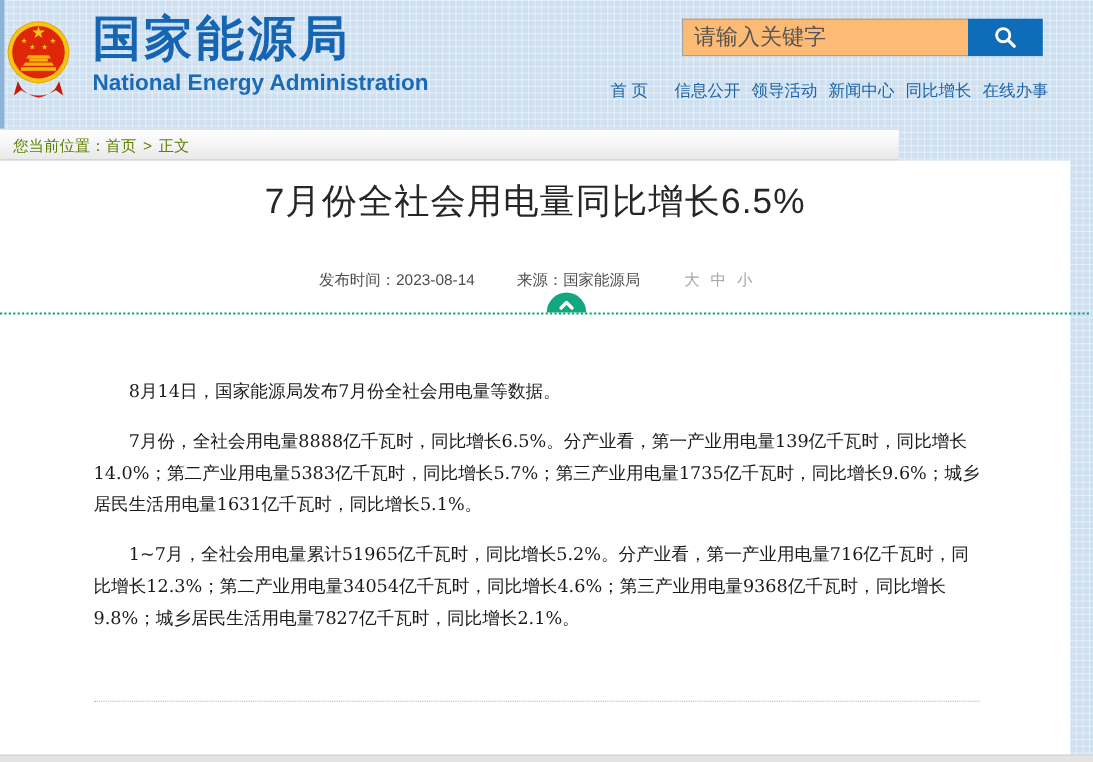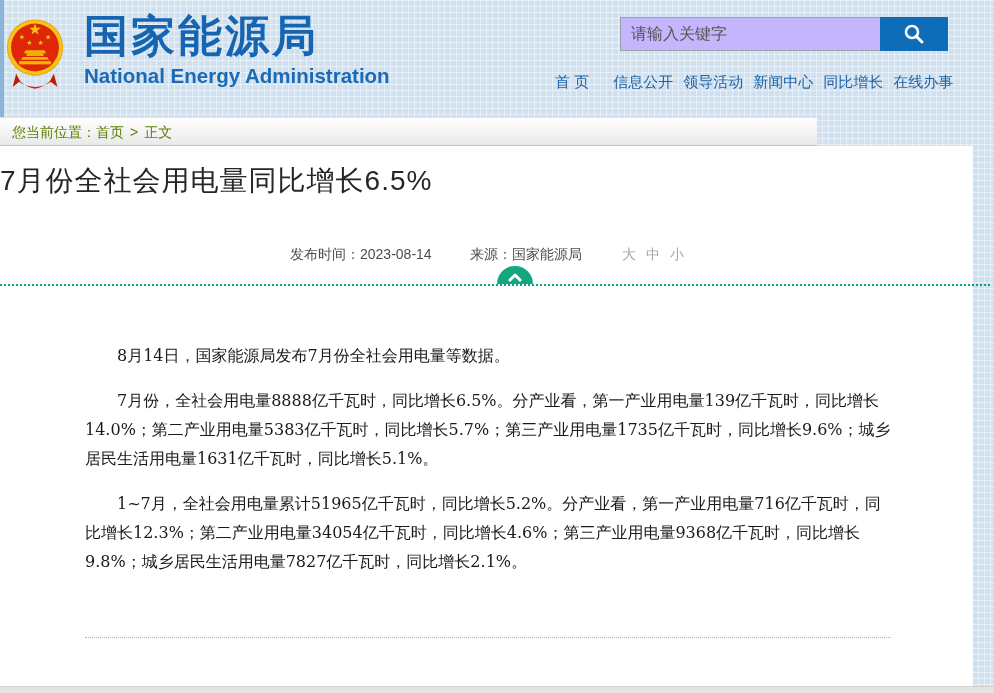--- a/index.html
+++ b/index.html
@@ -19,22 +19,22 @@
   .header { position:absolute; top:0; left:0; width:994px; height:117px; }
   .left-strip { position:absolute; left:0; top:0; width:4px; height:117px; background:#8cb4d8; }
   .emblem { position:absolute; left:5px; top:15px; width:60px; height:80px; }
   .site-title { position:absolute; left:84px; top:13px; }
   .site-title .zh { font-size:44px; font-weight:bold; color:#1565b3; letter-spacing:3px; line-height:1.05; }
   .site-title .en { font-size:20.5px; font-weight:bold; color:#1b6ab5; margin-top:5px; letter-spacing:0px; }
 
   .search-box { position:absolute; top:17px; left:620px; width:328px; height:34px; display:flex; }
   .search-box input {
     width:260px; height:34px; border:1px solid #9aa4ad; border-right:none;
-    padding:12px 10px; font-size:16px; color:#333; outline:none;
-    font-family:"Liberation Sans", sans-serif; background:#c4b5fd;
+    padding:12px 10px; font-size:20px; color:#333; outline:none;
+    font-family:"Liberation Sans", sans-serif; background:#fdba74;
   }
   .search-box input::placeholder { color:#555; opacity:1; }
   .search-btn { width:68px; height:34px; background:#0e6cb8; border:none; cursor:pointer;
     display:flex; align-items:center; justify-content:center; }
 
   .nav { position:absolute; top:73px; left:555px; width:430px; display:flex; align-items:center;
     font-size:15px; color:#1e63a5; white-space:nowrap; }
   .nav a { color:#1e63a5; text-decoration:none; margin-right:10px; cursor:pointer; }
   .nav a:first-child { margin-right:24px; }
 
@@ -45,22 +45,22 @@
     border-top:1px solid #e2e2e2; border-bottom:1px solid #c6c6c6;
     line-height:28px; padding-left:12px; font-size:14px; color:#5e7e00;
   }
   .breadcrumb a { color:#5e7e00; text-decoration:none; cursor:pointer; }
   .breadcrumb .sep { margin:0 6px; color:#5e7e00; }
 
   
   .content { position:absolute; top:146px; left:0; width:973px; height:547px; background:#ffffff; }
 
   .article-title {
-    position:absolute; top:162px; left:0; width:973px; 
-    font-size:28px; font-weight:400; color:#262626; letter-spacing:1px;
+    position:absolute; top:162px; left:0; width:973px; text-align:center;
+    font-size:32px; font-weight:400; color:#262626; letter-spacing:1px;
   }
 
   .meta { position:absolute; top:246px; left:0; width:973px; height:20px; font-size:14px; color:#4d4d4d; }
   .meta .publish { position:absolute; left:290px;text-align:center; }
   .meta .source  { position:absolute; left:470px; }
   .meta .sizes   { position:absolute; left:622px; color:#a6a6a6; }
   .meta .sizes span { margin-right:10px; cursor:pointer; }
 
   .green-divider { position:absolute; top:284px; left:0; width:990px; height:0; border-top:2px dotted #0aa47b; }
   .collapse-btn {

